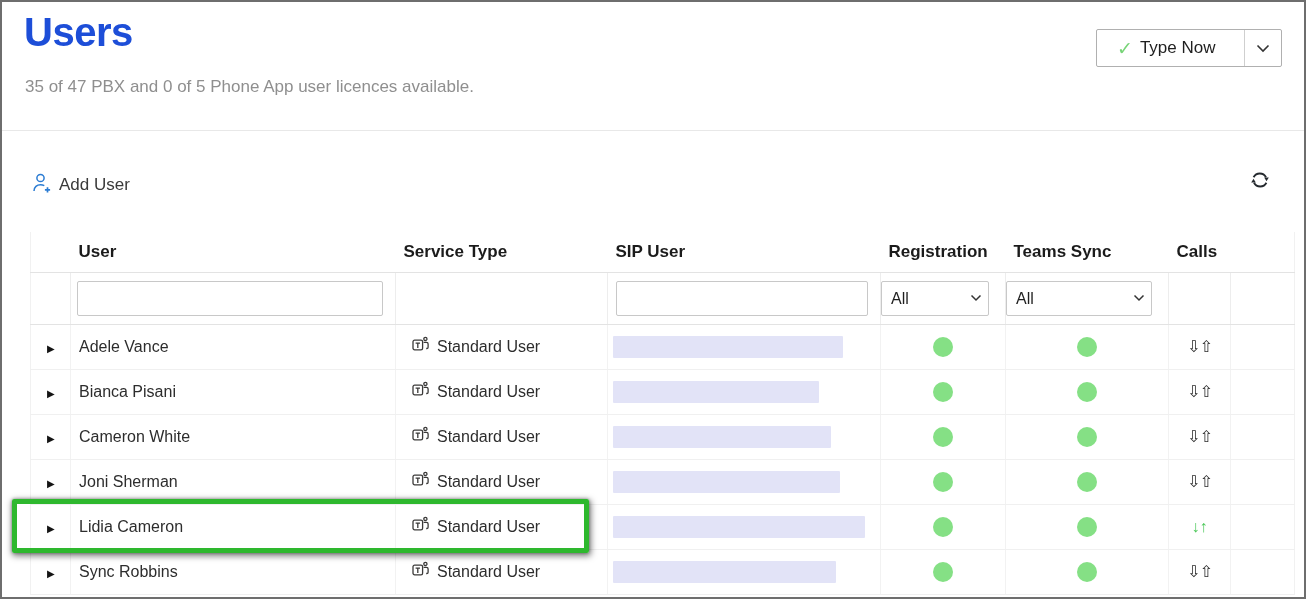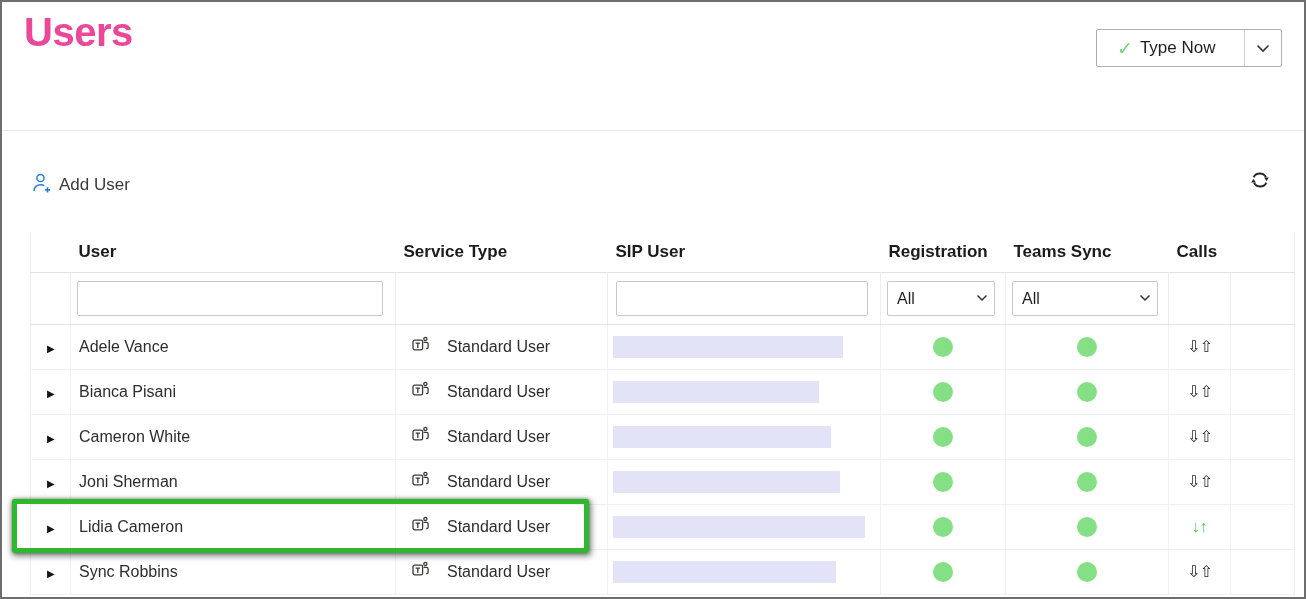--- a/index.html
+++ b/index.html
@@ -12,21 +12,21 @@
   }
   *{box-sizing:border-box;margin:0;padding:0;}
   body{background:#fff;font-family:"Liberation Sans","DejaVu Sans",sans-serif;}
   .window{
     position:relative;width:1306px;height:599px;background:#fff;
     border:2px solid #6e6e6e;overflow:hidden;
   }
   
   .page-title{
     position:absolute;left:22px;top:8px;
-    font-size:40px;font-weight:600;color:#ec4899;letter-spacing:-0.5px;
+    font-size:40px;font-weight:600;color:#1d4ed8;letter-spacing:-0.5px;
   }
   .page-subtitle{
     position:absolute;left:23px;top:75px;
     font-size:17px;color:#8f8f8f;
   }
   .header-rule{
     position:absolute;left:0;right:0;top:128px;
     border-top:1px solid #e8e8e8;
   }
   .sync-btn{
@@ -71,37 +71,37 @@
   tr.filter-row td:first-child{border-left:none;}
   tr.data-row td{
     height:45px;vertical-align:middle;
     border-bottom:1px solid #f0f0f0;border-left:1px solid #f2f2f2;
     font-size:16px;color:#2d2d2d;
   }
   tr.data-row td:first-child{border-left:none;}
   .expander{padding-left:16px;font-size:10px;color:#141414;cursor:pointer;}
   td.user-cell{padding-left:8px;}
   td.service-cell{padding-left:16px;}
-  .service-wrap{display:flex;align-items:center;gap:18px;}
+  .service-wrap{display:flex;align-items:center;gap:8px;}
   .sip-bar{height:22px;margin-left:5px;background:var(--redacted);border-radius:1px;}
   td.center{text-align:center;}
   .dot{
     width:20px;height:20px;border-radius:50%;
     background:var(--status-green);display:inline-block;vertical-align:middle;
   }
   td.calls-cell{text-align:center;font-size:20px;color:var(--calls-inactive);letter-spacing:-1px;white-space:nowrap;}
   td.calls-cell.active{color:var(--calls-active);font-weight:bold;letter-spacing:0;}
   
   .flt-input{
     height:35px;border:1px solid #c8c8c8;border-radius:2px;background:#fff;
     font-size:15px;padding:0 8px;font-family:inherit;
   }
   .flt-input.user{width:306px;margin-left:6px;}
   .flt-input.sip{width:252px;margin-left:8px;}
-  .select-wrap{position:relative;display:inline-block;margin-left:6px;}
+  .select-wrap{position:relative;display:inline-block;}
   .select-wrap select{
     height:35px;border:1px solid #c8c8c8;border-radius:2px;background:#fff;
     font-size:16px;color:#1f1f1f;padding:0 24px 0 9px;font-family:inherit;
     appearance:none;-webkit-appearance:none;width:100%;
   }
   .select-wrap.reg{width:108px;}
   .select-wrap.teams{width:146px;}
   .select-wrap .chev{
     position:absolute;right:7px;top:50%;transform:translateY(-50%);pointer-events:none;
     display:flex;align-items:center;
@@ -113,20 +113,21 @@
     box-shadow:1px 2px 6px 1px rgba(0,0,0,0.5), 0 0 3px rgba(0,0,0,0.35);
     pointer-events:none;
   }
 </style>
 </head>
 <body>
 
 <div class="window">
 
   <div class="page-title">Users</div>
+  <div class="page-subtitle">35 of 47 PBX and 0 of 5 Phone App user licences available.</div>
 
   <div class="sync-btn">
     <span class="check">✓</span>
     <span class="lbl">Type Now</span>
     <span class="split">
       <span>
         <svg width="14" height="9" viewBox="0 0 14 9">
             <polyline points="1.5,1.5 7,7 12.5,1.5" fill="none" stroke="#333" stroke-width="1.6"></polyline>
           </svg>
       </span>

